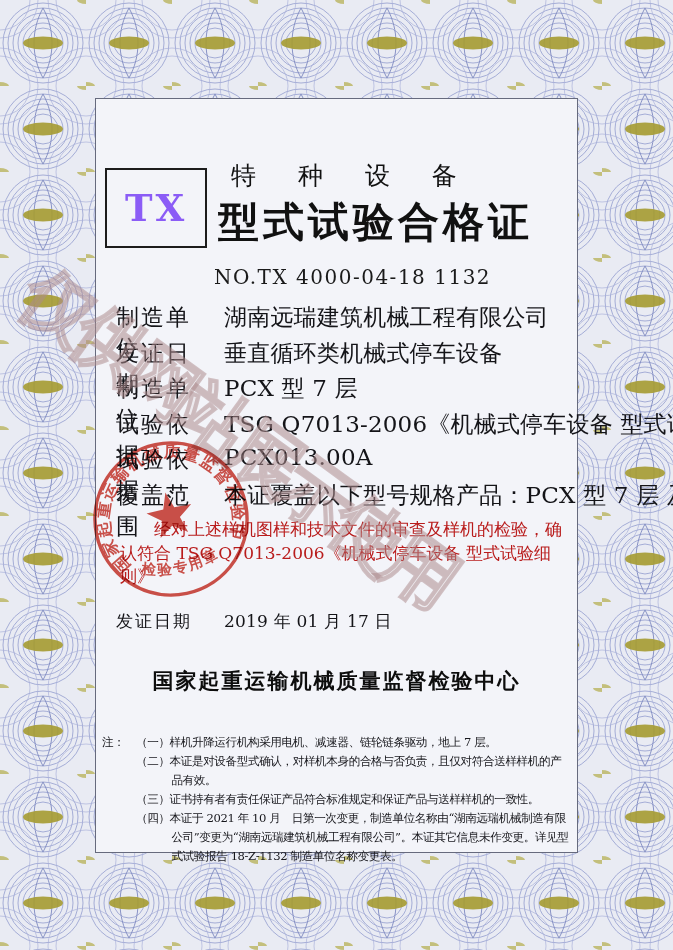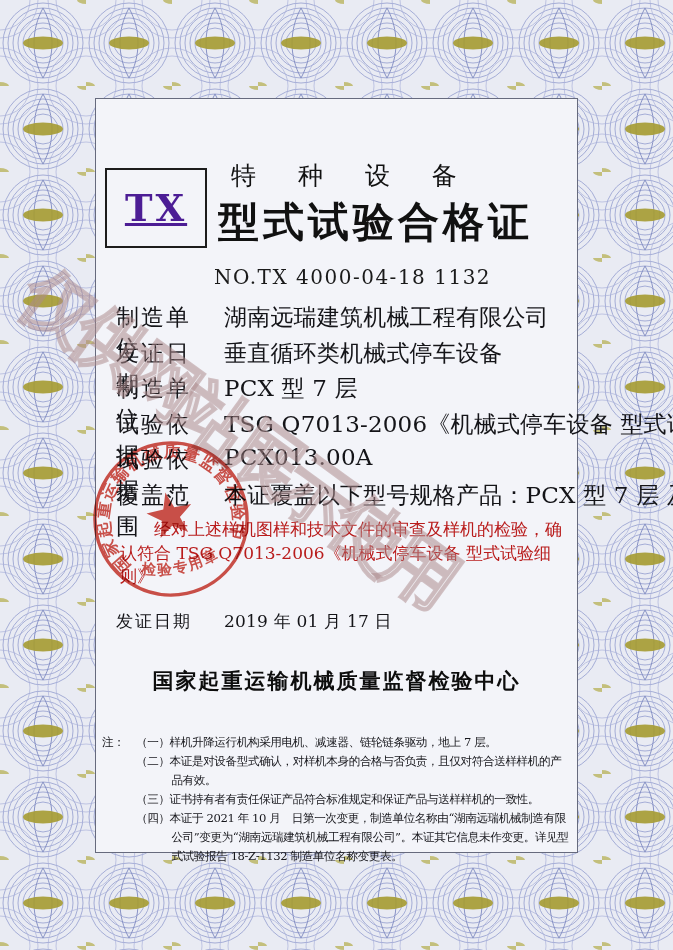--- a/index.html
+++ b/index.html
@@ -6,21 +6,21 @@
   html,body { width:673px; height:950px; }
   body { font-family:"DejaVu Serif","Liberation Serif",serif; background:#9aa0aa; }
   .cert { position:relative; width:673px; height:950px; background:#e9ebf3; overflow:hidden;
           box-shadow: inset 0 0 0 2px #ccd0da, inset 0 0 18px rgba(110,115,135,.45); }
   .border-svg { position:absolute; left:0; top:0; width:673px; height:950px; }
   .panel { position:absolute; left:95px; top:98px; width:483px; height:755px;
            background:#f3f4f9; border:1px solid #666a7d; z-index:2; }
   
   .tx-box { position:absolute; left:9px; top:69px; width:102px; height:80px;
             border:2px solid #1c1c1c; display:flex; align-items:center; justify-content:center; }
-  .tx-box span { font-size:37px; font-weight:700; letter-spacing:3px; color:#4c1d95;text-decoration:underline; }
+  .tx-box span { font-size:37px; font-weight:700; letter-spacing:3px; color:#8b5cf6; }
   .title-stack { position:absolute; left:118px; right:8px; top:60px; text-align:left; color:#111; }
   .title-small { font-size:25px; letter-spacing:17px; text-indent:17px; font-weight:500; }
   .title-large { font-size:41px; letter-spacing:4px; text-indent:4px; font-weight:600; margin-top:3px; }
   .cert-no { margin-top:15px; font-size:20px; letter-spacing:1.5px; color:#1a1a1a; }
   
   .fields { position:absolute; left:20px; top:203px; width:452px; }
   .frow { height:35.6px; display:flex; align-items:flex-start; font-size:23px; color:#141418; }
   .flabel { width:86px; letter-spacing:2px; flex:0 0 86px; }
   .fvalue { margin-left:22px; letter-spacing:.2px; white-space:nowrap; }
   .conclusion { position:absolute; left:24px; top:419px; width:452px; font-size:17px;

